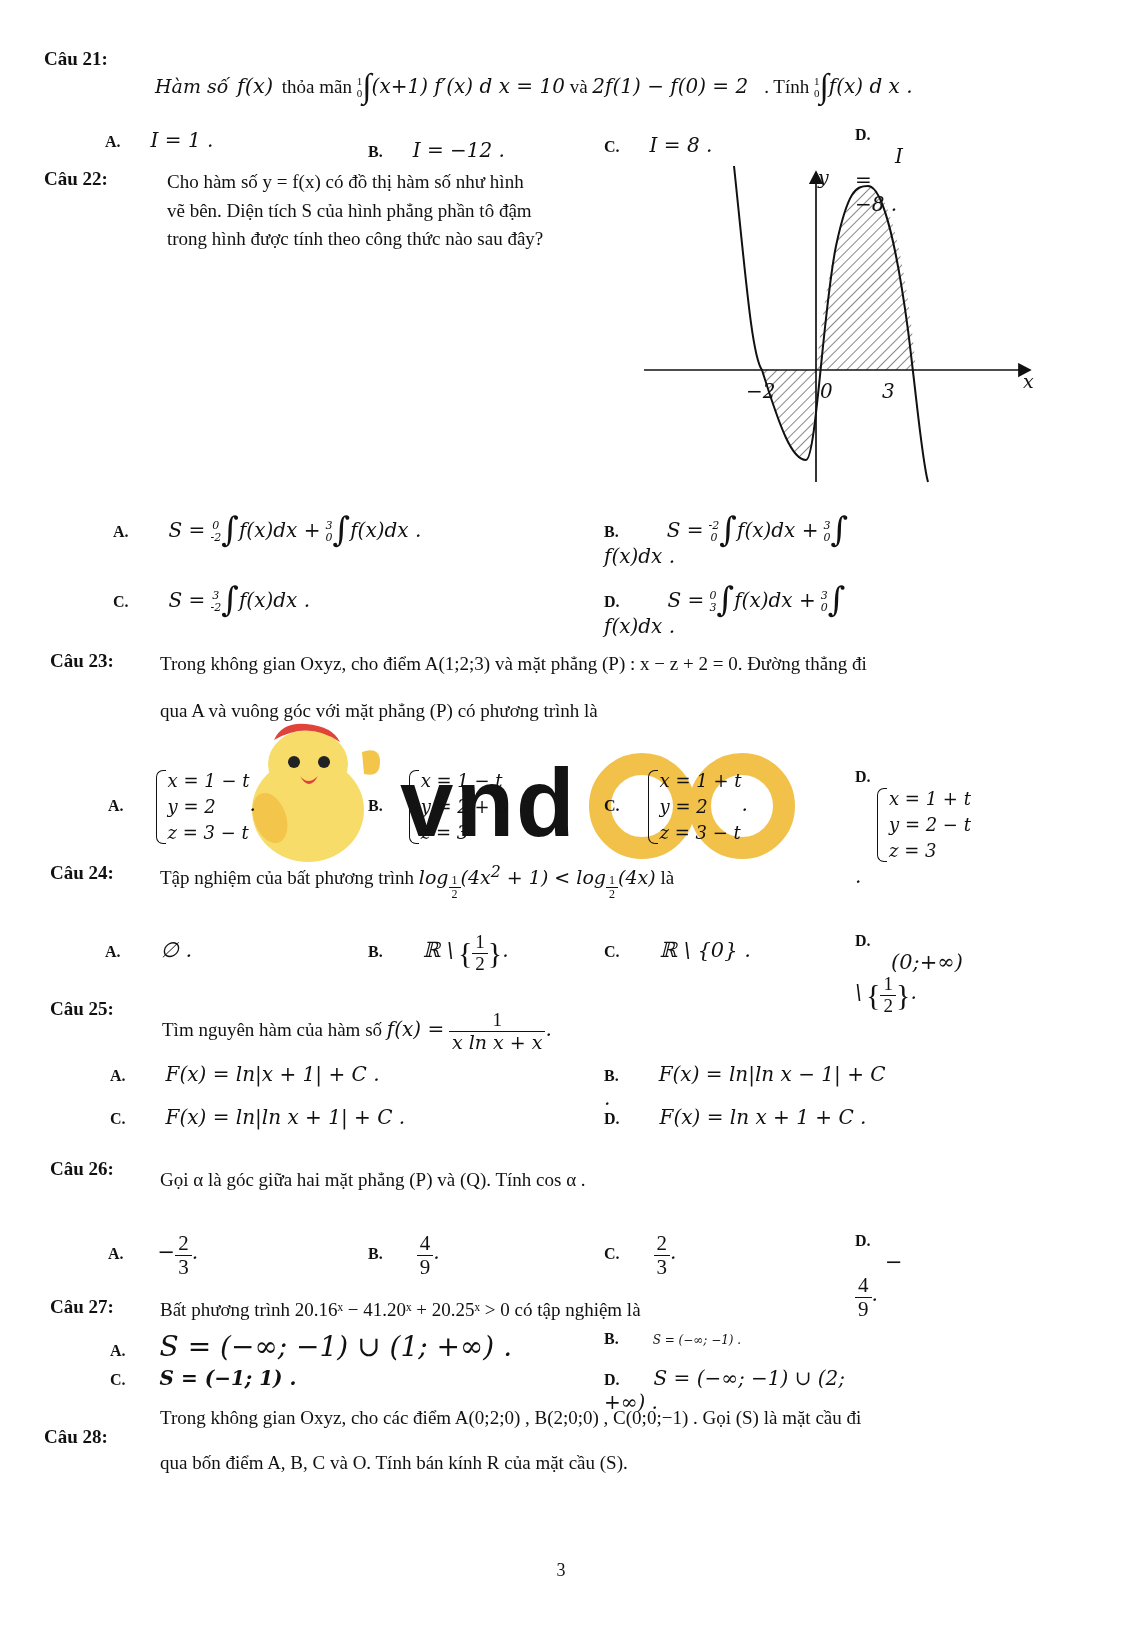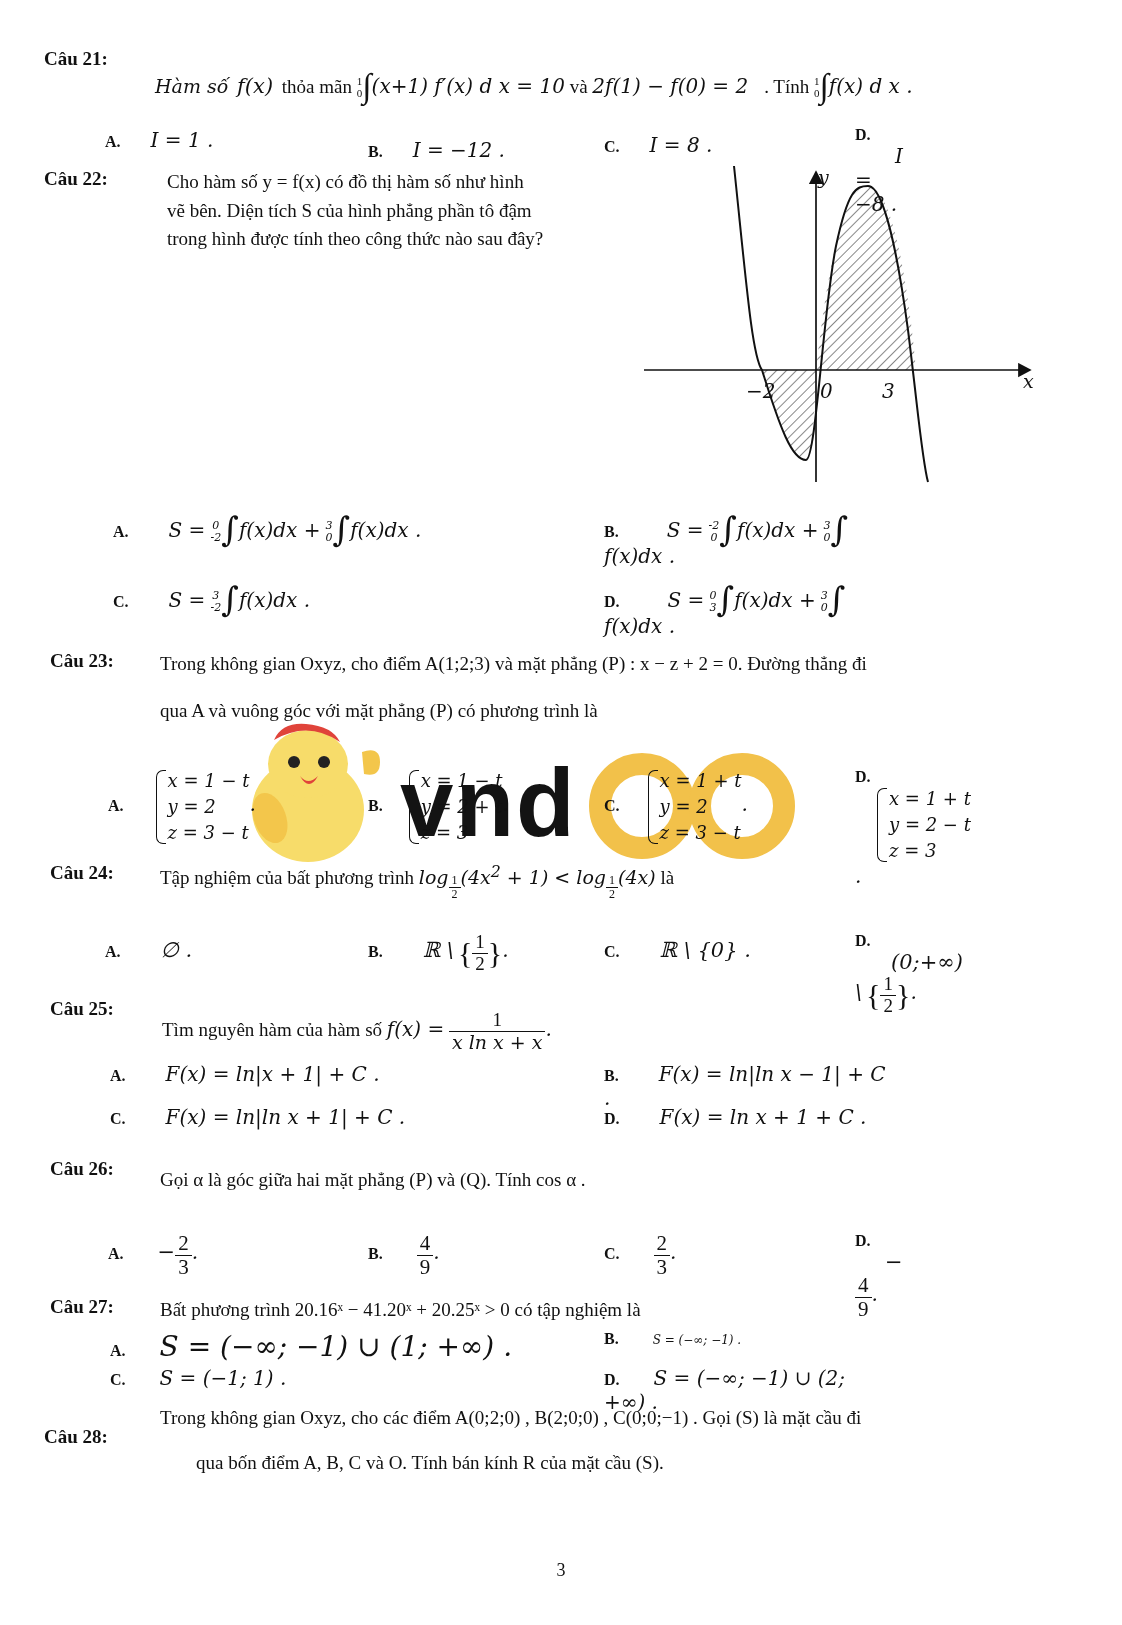--- a/index.html
+++ b/index.html
@@ -303,28 +303,28 @@
   <div class="abs" style="left:110px;top:1330px;">
     <span class="optlab">A.</span>
     <span class="math" style="font-size:28px;padding-left:30px;">S = (−∞; −1) ∪ (1; +∞) .</span>
   </div>
   <div class="abs" style="left:604px;top:1330px;">
     <span class="optlab">B.</span>
     <span class="math" style="font-size:12px;padding-left:30px;">S = (−∞; −1) .</span>
   </div>
   <div class="abs" style="left:110px;top:1366px;">
     <span class="optlab">C.</span>
-    <span class="math" style="font-size:20px;padding-left:30px;">S = (−1; 1) .</span>
+    <span class="math" style="font-size:20px;padding-left:30px;font-weight:bold;">S = (−1; 1) .</span>
   </div>
   <div class="abs" style="left:604px;top:1366px;">
     <span class="optlab">D.</span>
     <span class="math" style="font-size:20px;padding-left:30px;">S = (−∞; −1) ∪ (2; +∞) .</span>
   </div>
 
   <div class="abs qlabel" style="left:44px;top:1404px;margin-top:22px;">Câu 28:</div>
   <div class="abs body-text" style="left:160px;top:1404px;width:910px;">
     <div>Trong không gian Oxyz, cho các điểm A(0;2;0) , B(2;0;0) , C(0;0;−1) . Gọi (S) là mặt cầu đi</div>
-    <div style="margin-top:16px;margin-left:36px;">qua bốn điểm A, B, C và O. Tính bán kính R của mặt cầu (S).</div>
+    <div style="margin-top:16px;">qua bốn điểm A, B, C và O. Tính bán kính R của mặt cầu (S).</div>
   </div>
 
   <div class="abs" id="pagenum">3</div>
 
 </div>
 
 </body></html>

